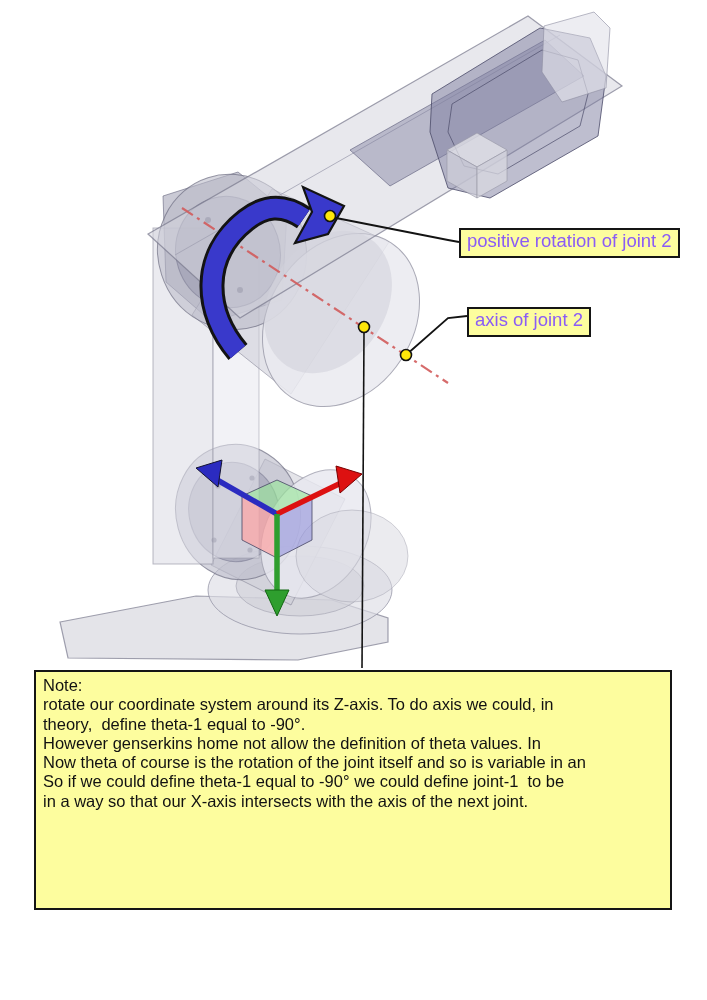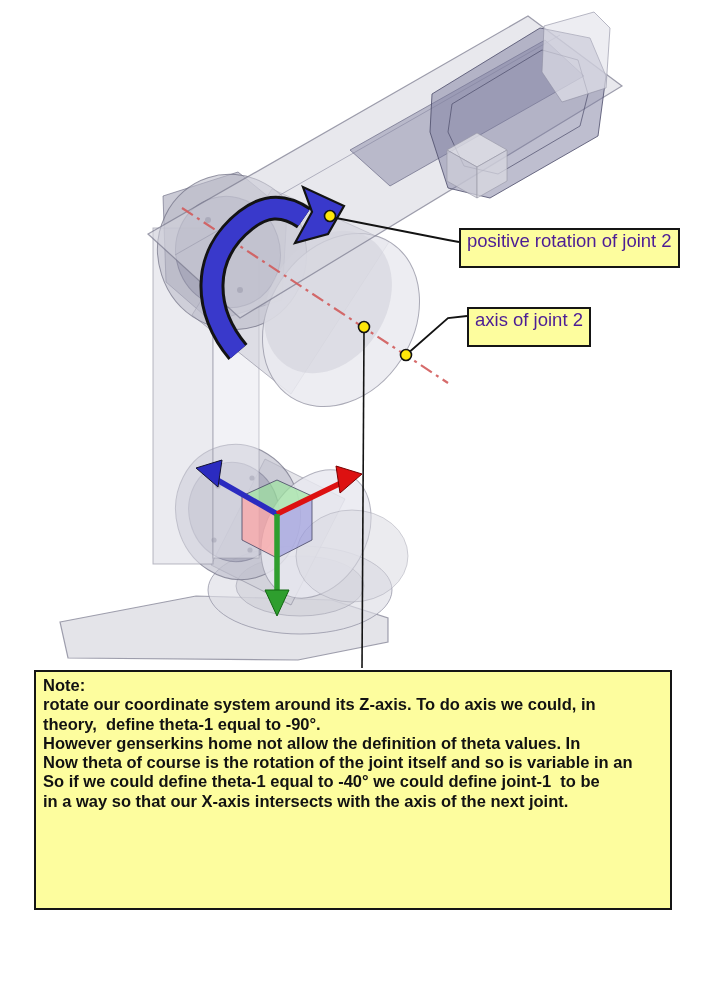--- a/index.html
+++ b/index.html
@@ -1,25 +1,25 @@
 <!DOCTYPE html>
 <html><head>
 <meta charset="utf-8">
 <style>
   html,body{margin:0;padding:0;background:#fff;}
   .stage{position:relative;width:707px;height:1000px;background:#ffffff;overflow:hidden;
          font-family:"Liberation Sans",sans-serif;}
   .stage svg{position:absolute;left:0;top:0;}
   .callout{position:absolute;background:#FDFD9E;border:2px solid #151515;
-           color:#4c1d95;font-size:18.5px;line-height:1.12;padding:1px 6px 14px 6px;
+           color:#8b5cf6;font-size:18.5px;line-height:1.12;padding:1px 6px 4px 6px;
            white-space:nowrap;}
   .note{position:absolute;left:34px;top:670px;width:620px;height:228px;
         background:#FDFD9E;border:2px solid #151515;color:#121212;
         font-size:16.5px;line-height:19.3px;padding:4px 7px 4px 7px;}
-  .note-line{white-space:pre-wrap;font-weight:bold;}
+  .note-line{white-space:pre-wrap;}
 </style>
 </head>
 <body>
 
 <div class="stage">
 
   <svg width="707" height="1000" viewBox="0 0 707 1000">
 
     <g>
       <polygon points="60,622 196,596 332,600 388,618 388,642 298,660 68,658" fill="rgba(210,210,218,0.60)" stroke="rgba(130,130,148,0.75)" stroke-width="1.2"></polygon>
@@ -105,17 +105,17 @@
   <div class="callout" style="left:459px;top:228px">positive rotation of joint 2</div>
 
   <div class="callout" style="left:467px;top:307px">axis of joint 2</div>
 
   <div class="note">
     <div class="note-line">Note:</div>
     <div class="note-line">rotate our coordinate system around its Z-axis. To do axis we could, in</div>
     <div class="note-line">theory,  define theta-1 equal to -90°.</div>
     <div class="note-line">However genserkins home not allow the definition of theta values. In</div>
     <div class="note-line">Now theta of course is the rotation of the joint itself and so is variable in an</div>
-    <div class="note-line">So if we could define theta-1 equal to -40° we could define joint-1  to be</div>
+    <div class="note-line">So if we could define theta-1 equal to -90° we could define joint-1  to be</div>
     <div class="note-line">in a way so that our X-axis intersects with the axis of the next joint.</div>
   </div>
 
 </div>
 
 </body></html>

